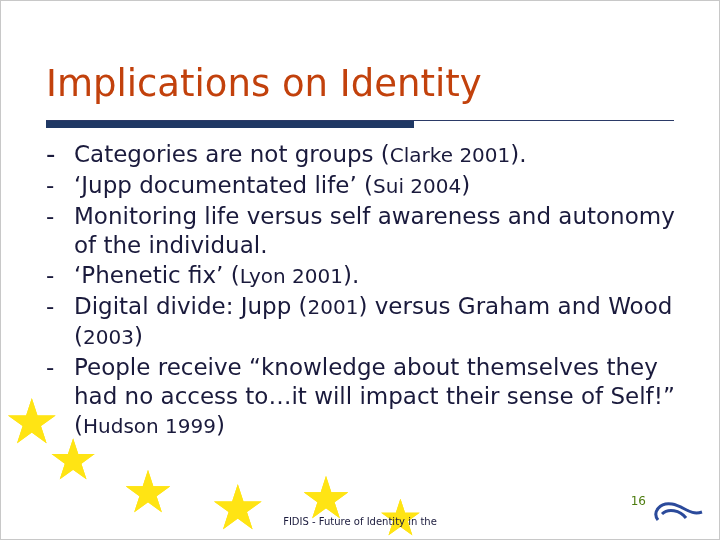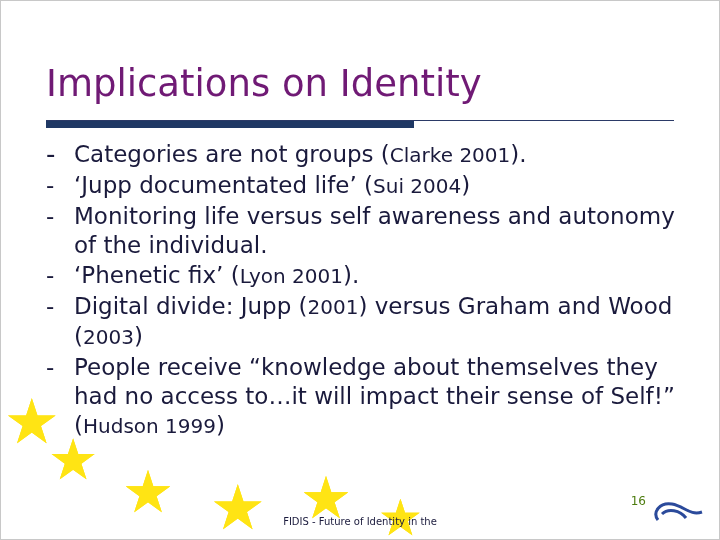--- a/index.html
+++ b/index.html
@@ -57,21 +57,21 @@
     width: 120px;
     height: 74px;
   }
 
   
   .title {
     position: absolute;
     left: 46px;
     top: 62px;
     font-size: 37px;
-    color: #701a75;
+    color: #c2410c;
     font-family: "DejaVu Sans", sans-serif;
     letter-spacing: 0px;
     white-space: nowrap;
   }
   .title-rule-long {
     position: absolute;
     left: 46px;
     top: 120px;
     width: 628px;
     height: 1px;

